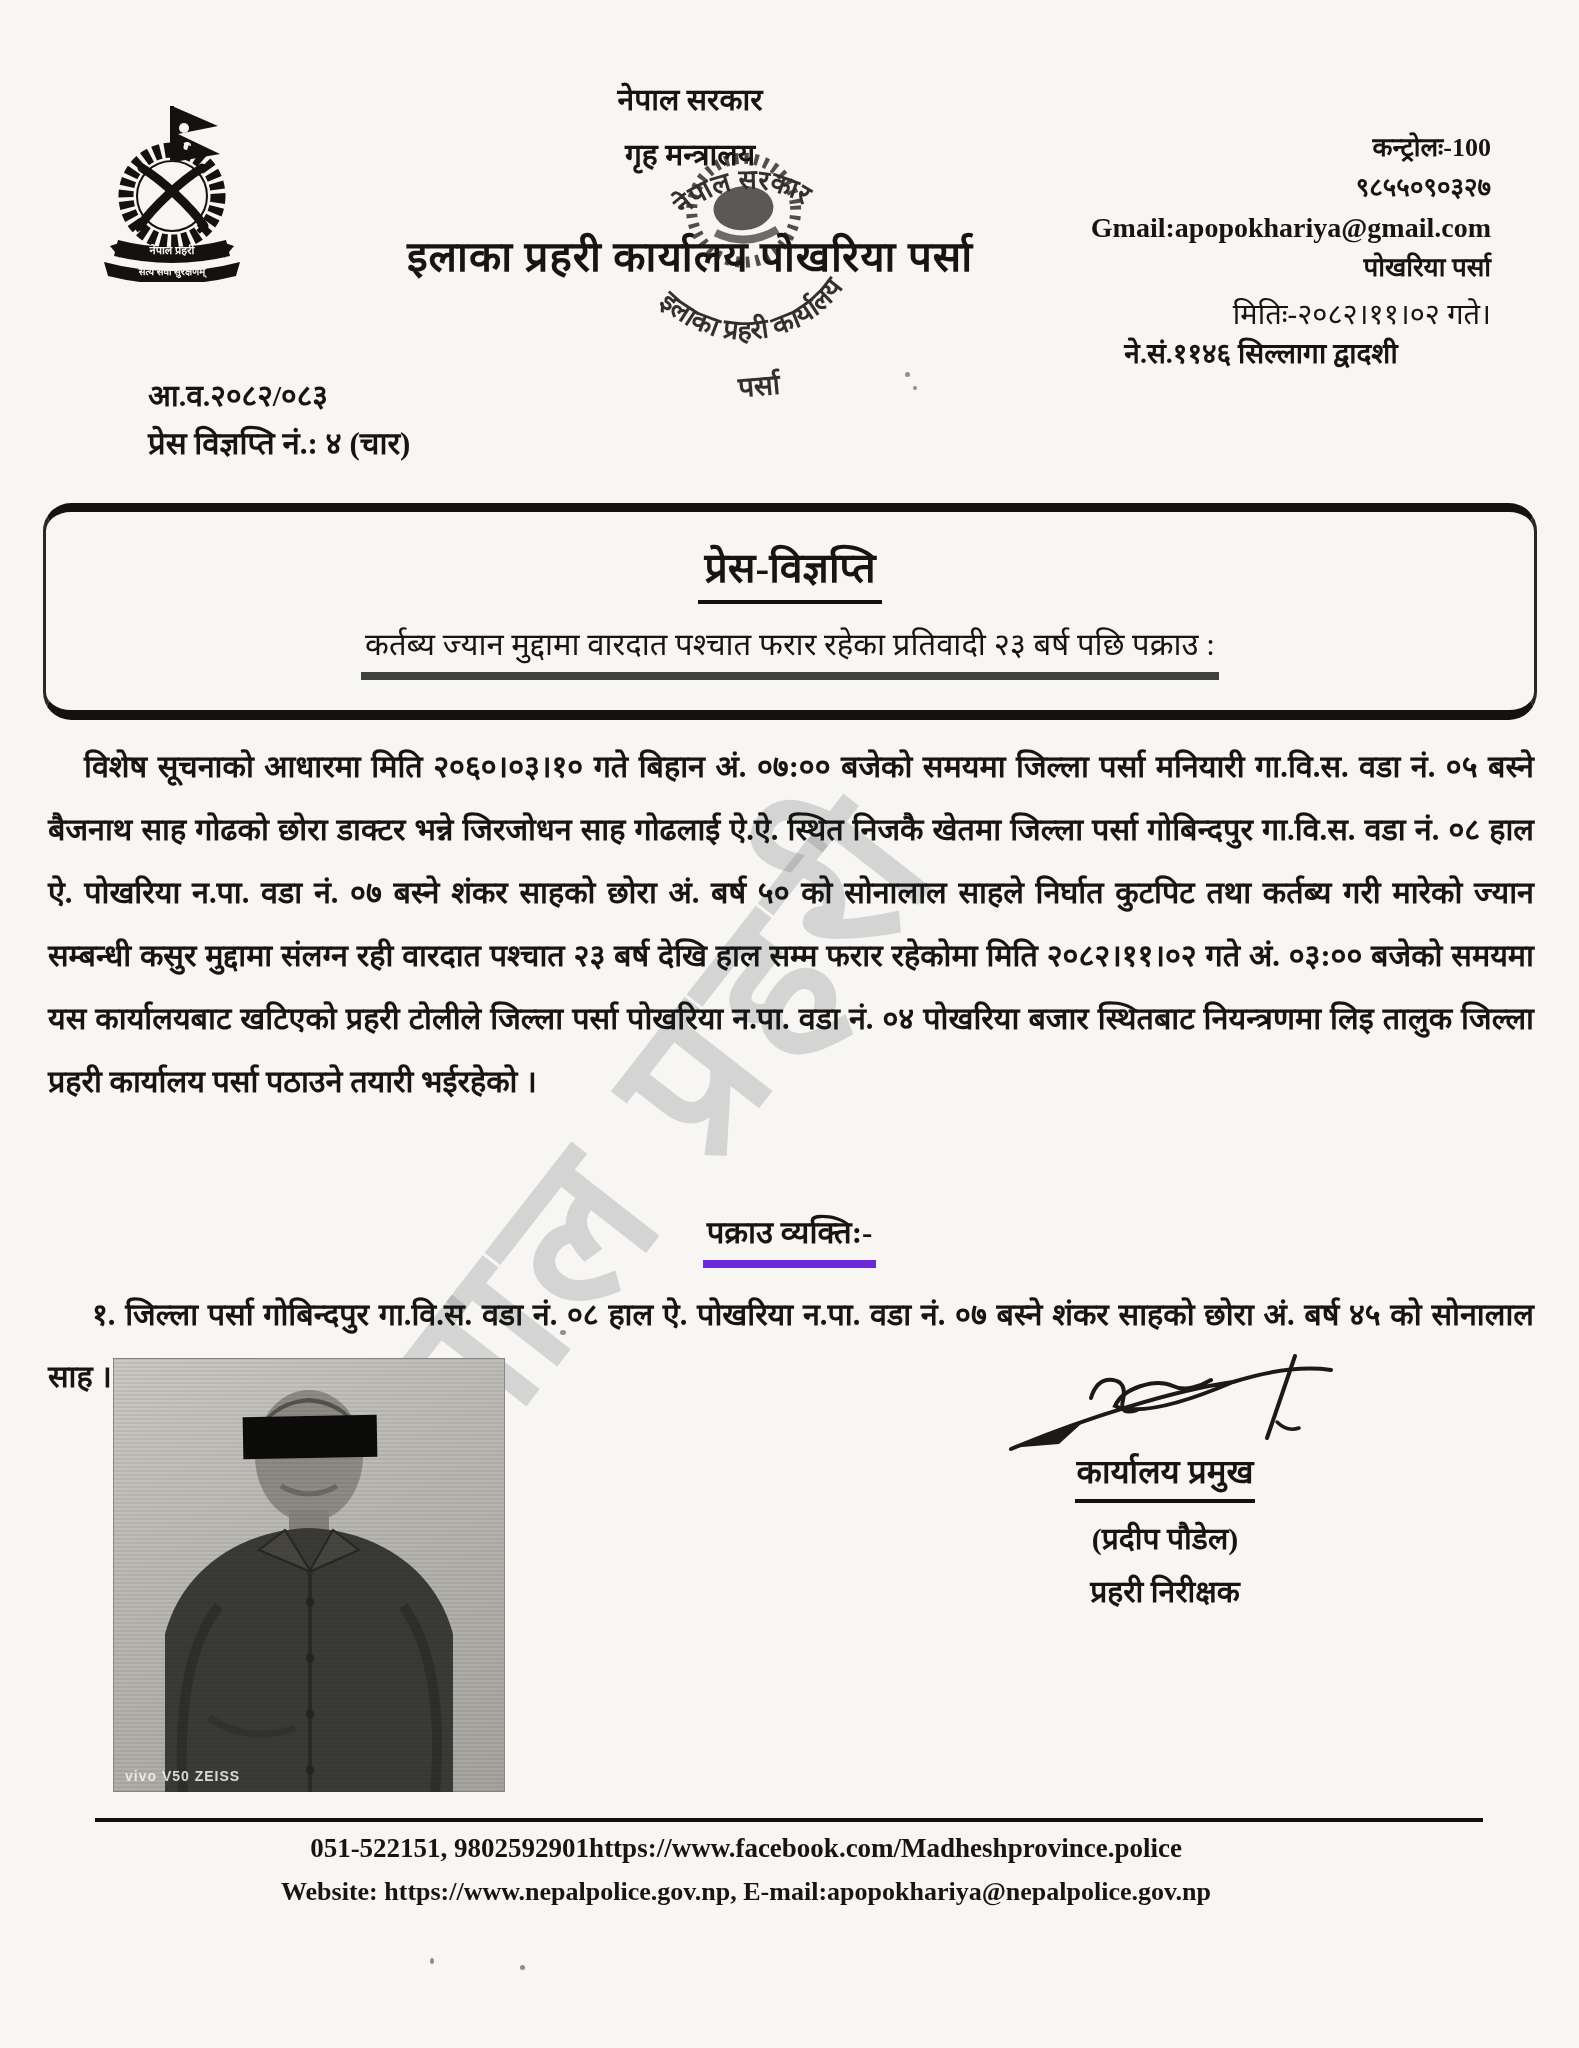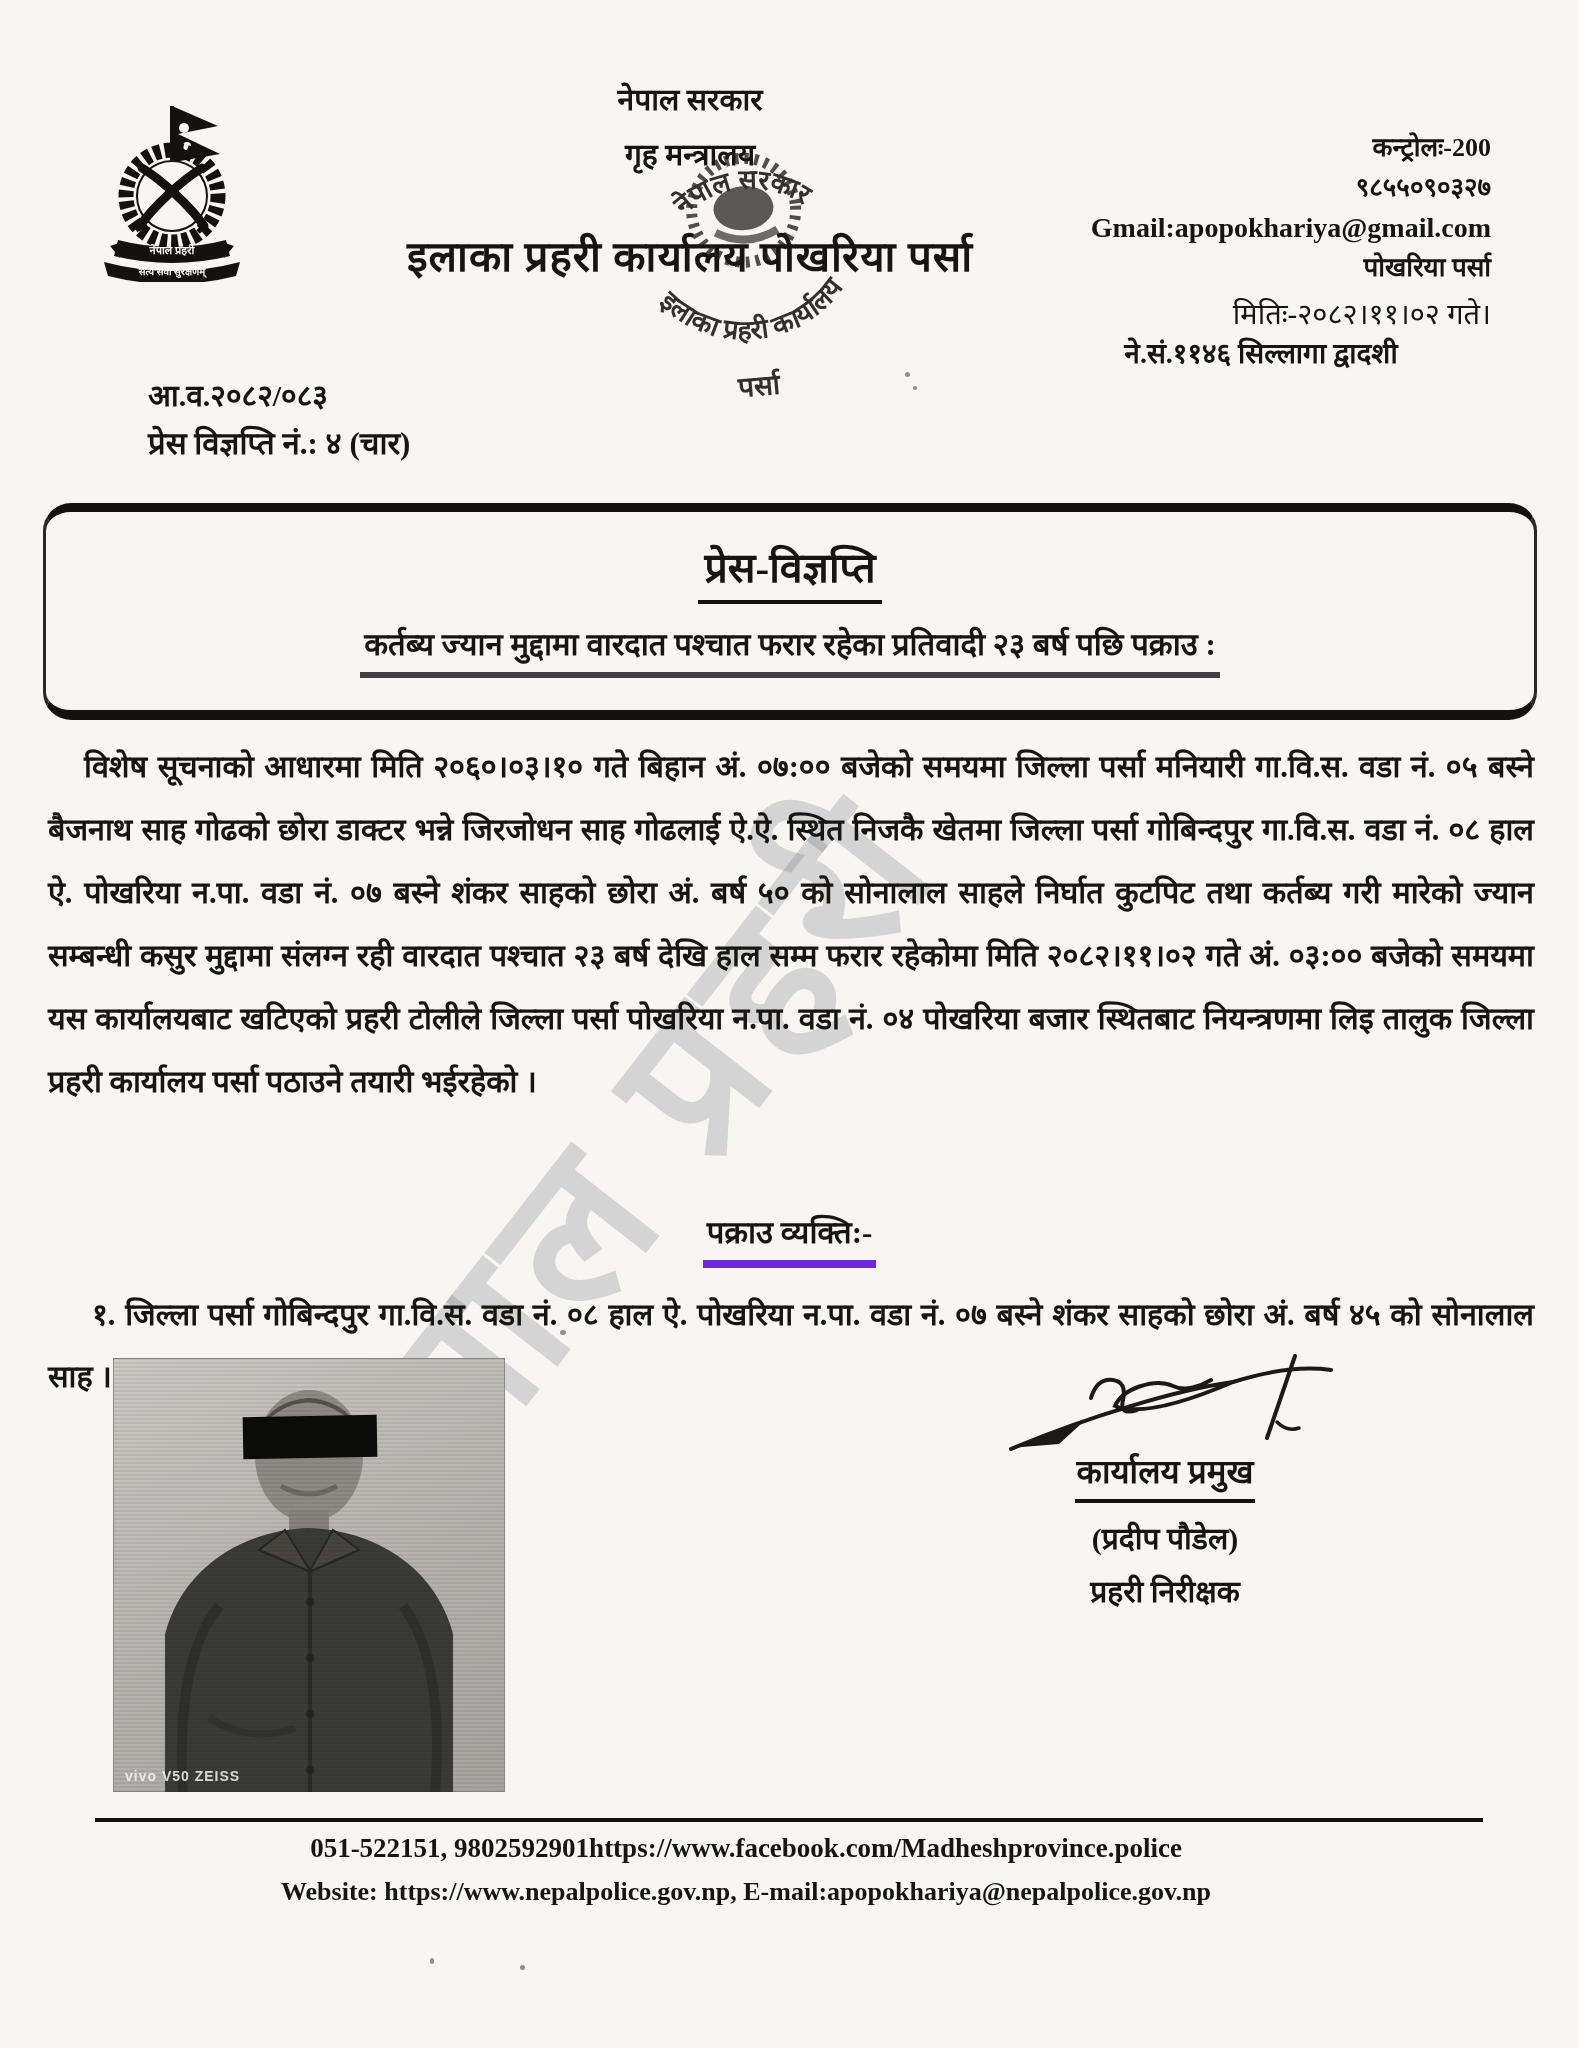--- a/index.html
+++ b/index.html
@@ -42,22 +42,22 @@
   
   .title-box{
     left:43px;top:503px;width:1488px;height:198px;
     border-top:9px solid #141210;border-bottom:10px solid #141210;
     border-left:3px solid #2a2824;border-right:3px solid #2a2824;
     text-align:center;
     border-radius:28px;
   }
   .tb-title{display:inline-block;margin-top:26px;font-size:41px;font-weight:700;
     border-bottom:4px solid #141210;padding:0 6px 6px 6px;}
-  .tb-sub{display:inline-block;margin-top:18px;font-size:31px;font-weight:700;
-    border-bottom:6px solid #404040;padding:0 4px 8px 4px;}
+  .tb-sub{display:inline-block;margin-top:18px;font-size:31px;font-weight:400;
+    border-bottom:8px solid #404040;padding:0 4px 8px 4px;}
   
   .body-par{
     left:48px;top:736px;width:1486px;
     font-size:30.5px;line-height:63px;text-align:justify;text-indent:36px;
     font-weight:600;
   }
   .arrest-head{left:0;top:1210px;width:1579px;text-align:center;}
   .arrest-head span{display:inline-block;font-size:31px;font-weight:700;
     border-bottom:8px solid #6d28d9;padding:0 4px 8px 4px;}
   .arrest-item{
@@ -143,21 +143,21 @@
     <text font-size="27" font-weight="bold" fill="#1d1b19">
       <textPath href="#arcT" startOffset="50%" text-anchor="middle">नेपाल सरकार</textPath>
     </text>
     <text font-size="27" font-weight="bold" fill="#1d1b19">
       <textPath href="#arcB" startOffset="50%" text-anchor="middle">इलाका प्रहरी कार्यालय</textPath>
     </text>
     <text x="150" y="296" text-anchor="middle" font-size="28" font-weight="bold" fill="#1d1b19">पर्सा</text>
   </svg>
 
   <div class="abs contact z2">
-    <div class="c-line">कन्ट्रोलः-200</div>
+    <div class="c-line">कन्ट्रोलः-100</div>
     <div class="c-line">९८५५०९०३२७</div>
     <div class="c-mail">Gmail:apopokhariya@gmail.com</div>
     <div class="c-line">पोखरिया पर्सा</div>
     <div class="c-date">मितिः-२०८२।११।०२ गते।</div>
     <div class="c-ns">ने.सं.११४६ सिल्लागा द्वादशी</div>
   </div>
 
   <div class="abs left-meta z2">
     <div class="lm-fy">आ.व.२०८२/०८३</div>
     <div class="lm-no">प्रेस विज्ञप्ति नं.: ४ (चार)</div>

